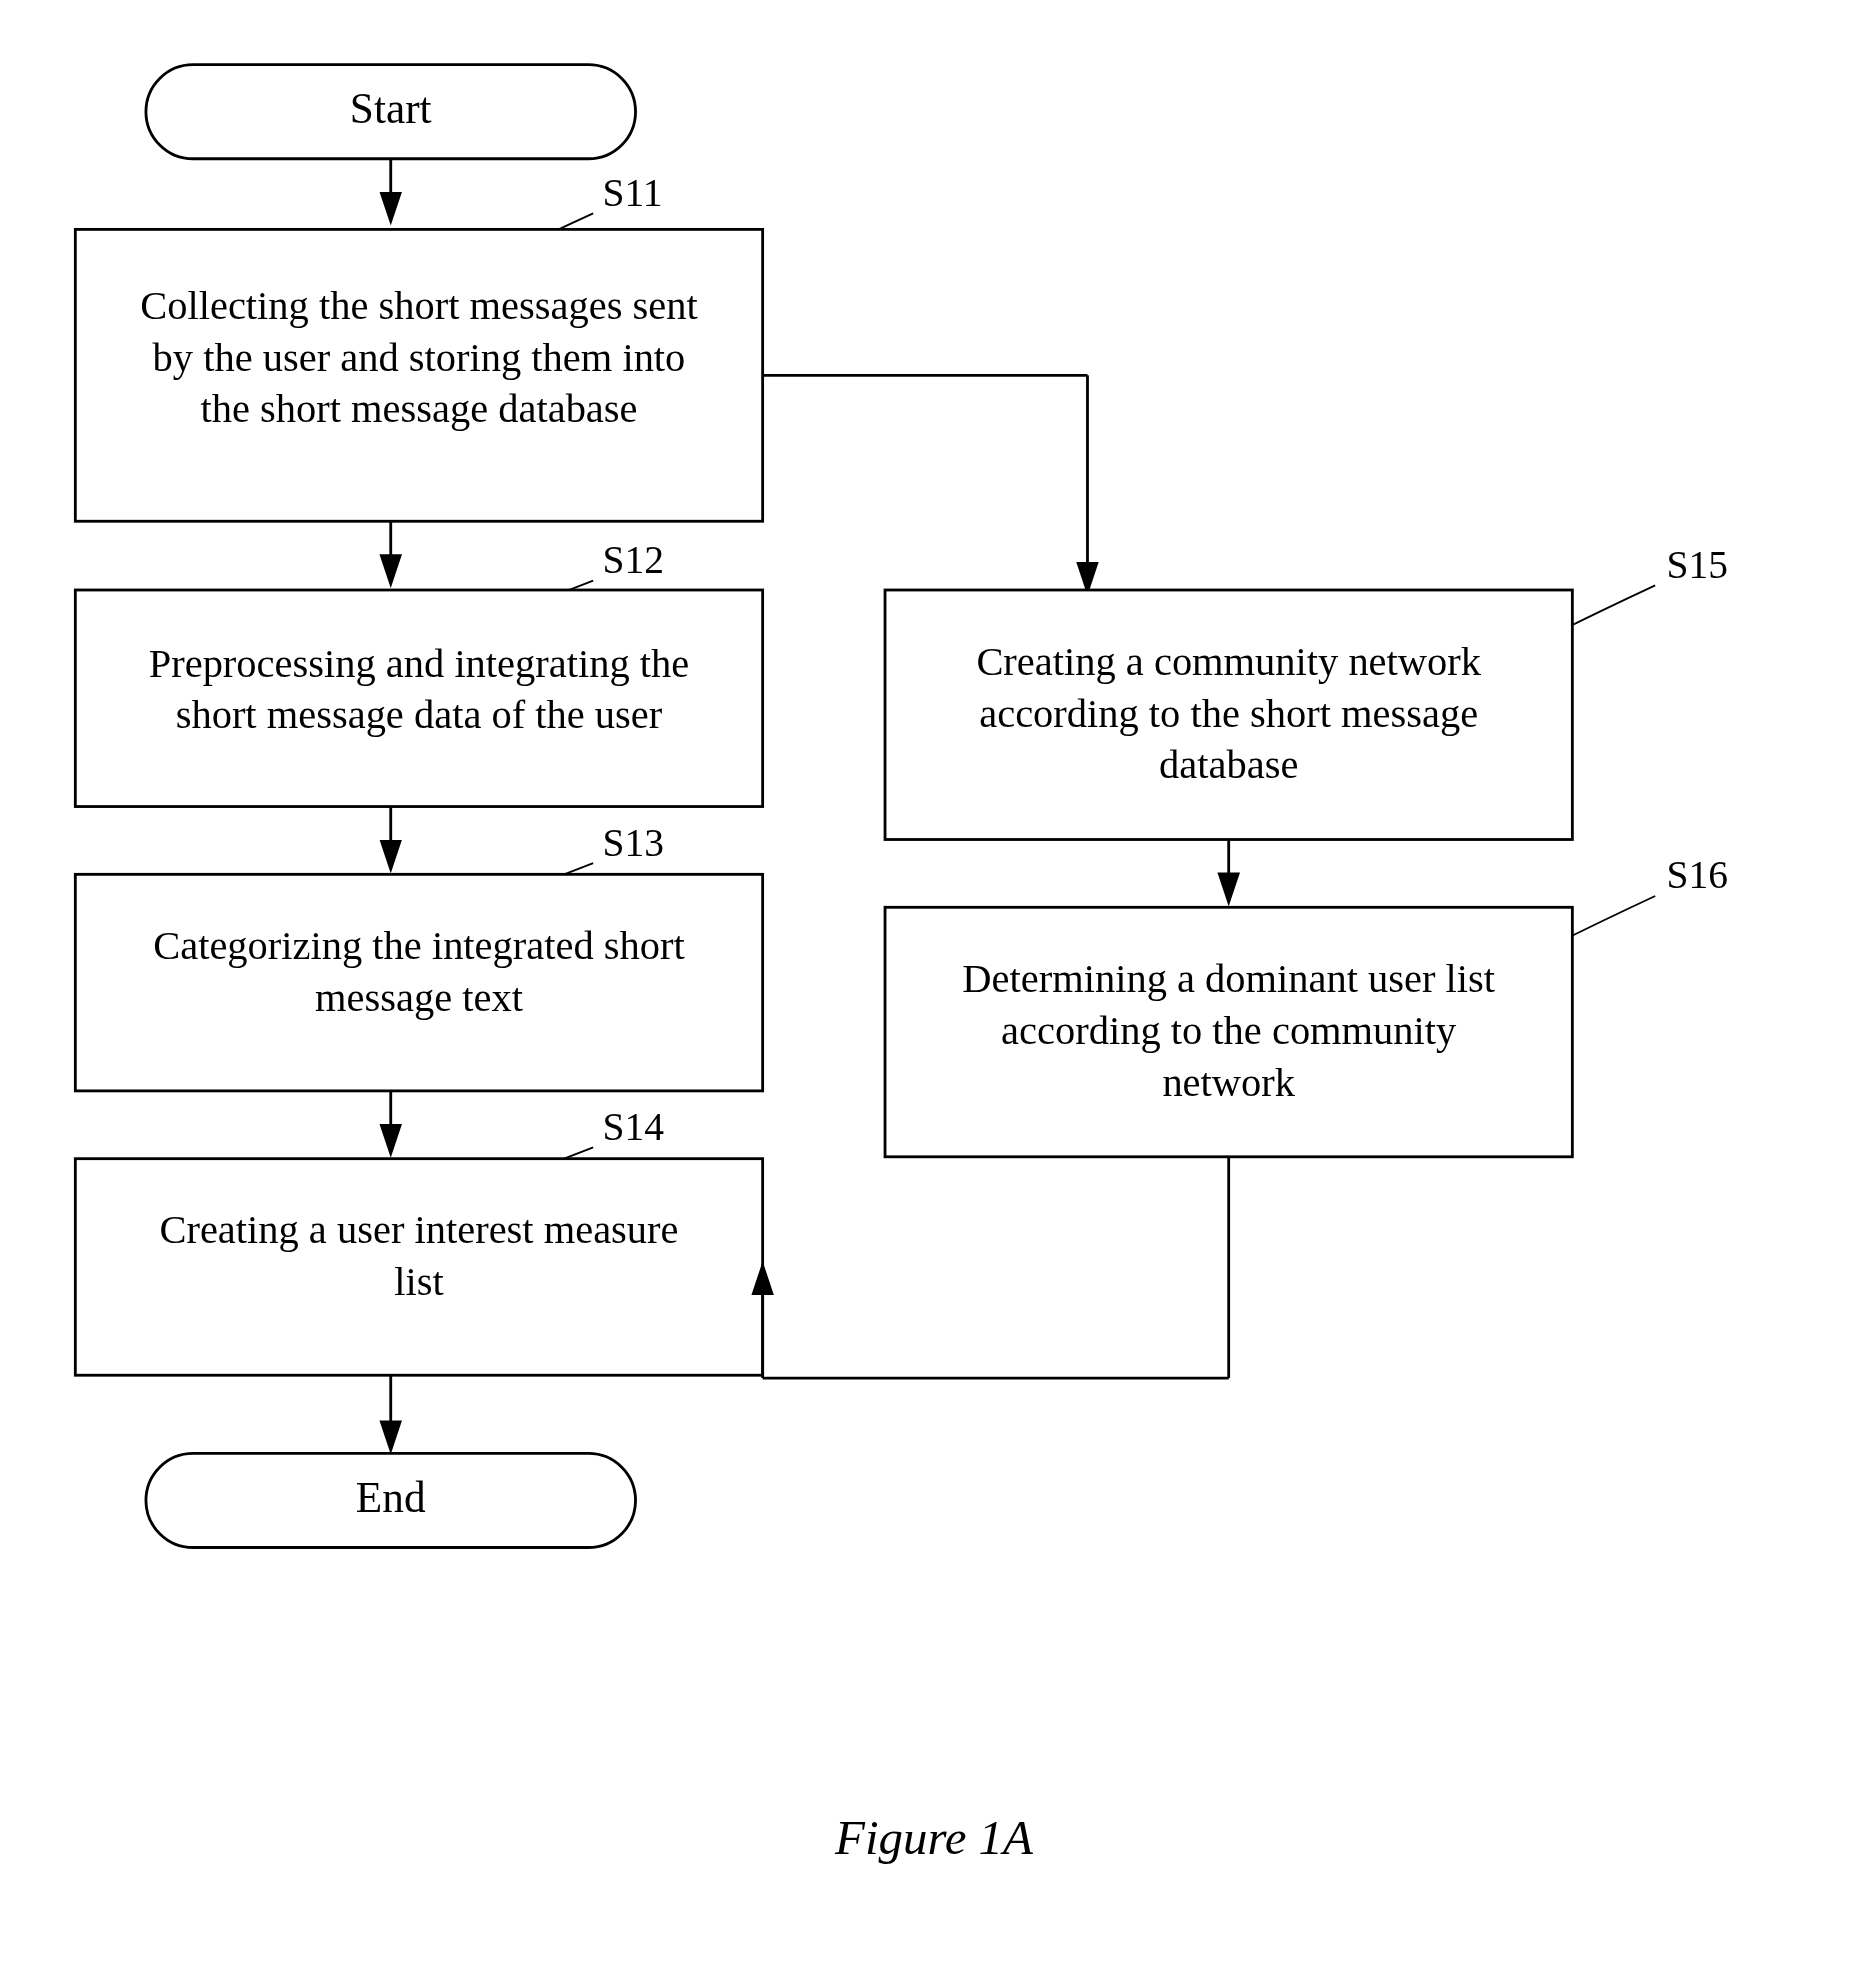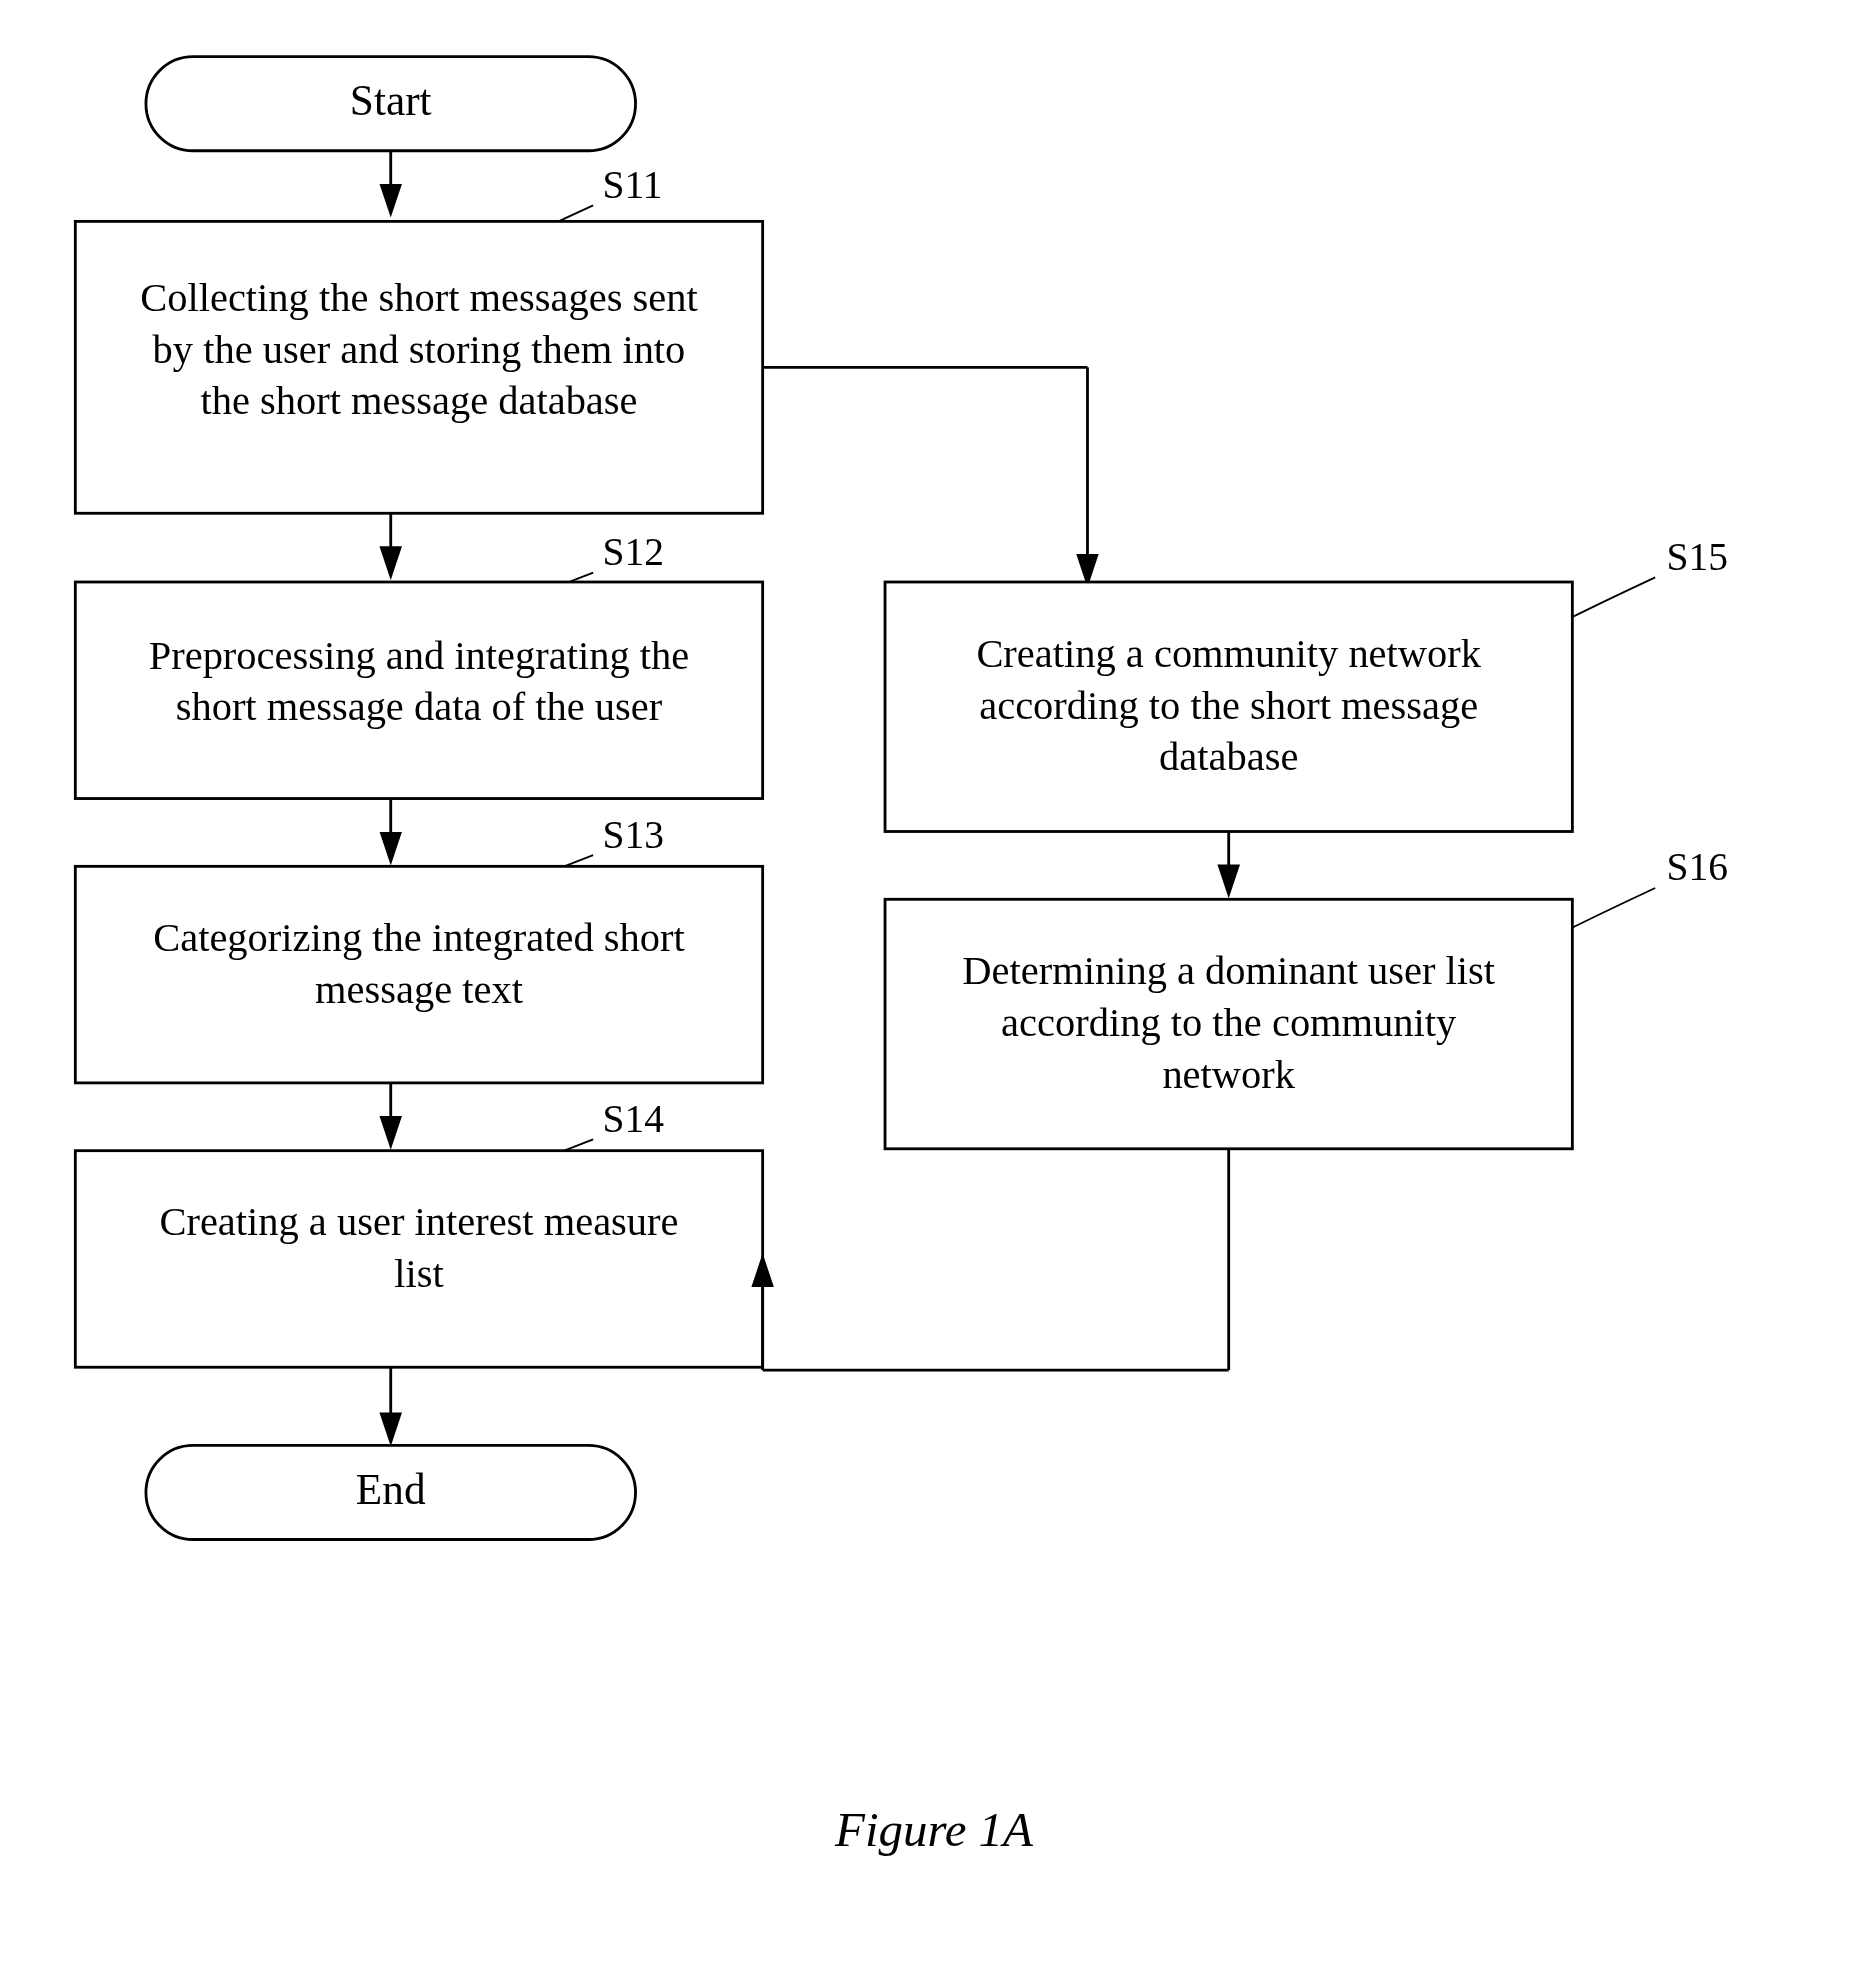--- a/index.html
+++ b/index.html
@@ -7,21 +7,21 @@
       background: #ffffff;
       font-family: 'Times New Roman', Times, serif;
       width: 1868px;
       height: 1969px;
       position: relative;
       overflow: hidden;
     }
 
     .diagram-container {
       position: absolute;
-      top: 0;
+      top: 8px;
       left: 0;
       width: 1868px;
       height: 1563px;
     }
 
     svg {
       width: 1868px;
       height: 1969px;
     }
   </style>

